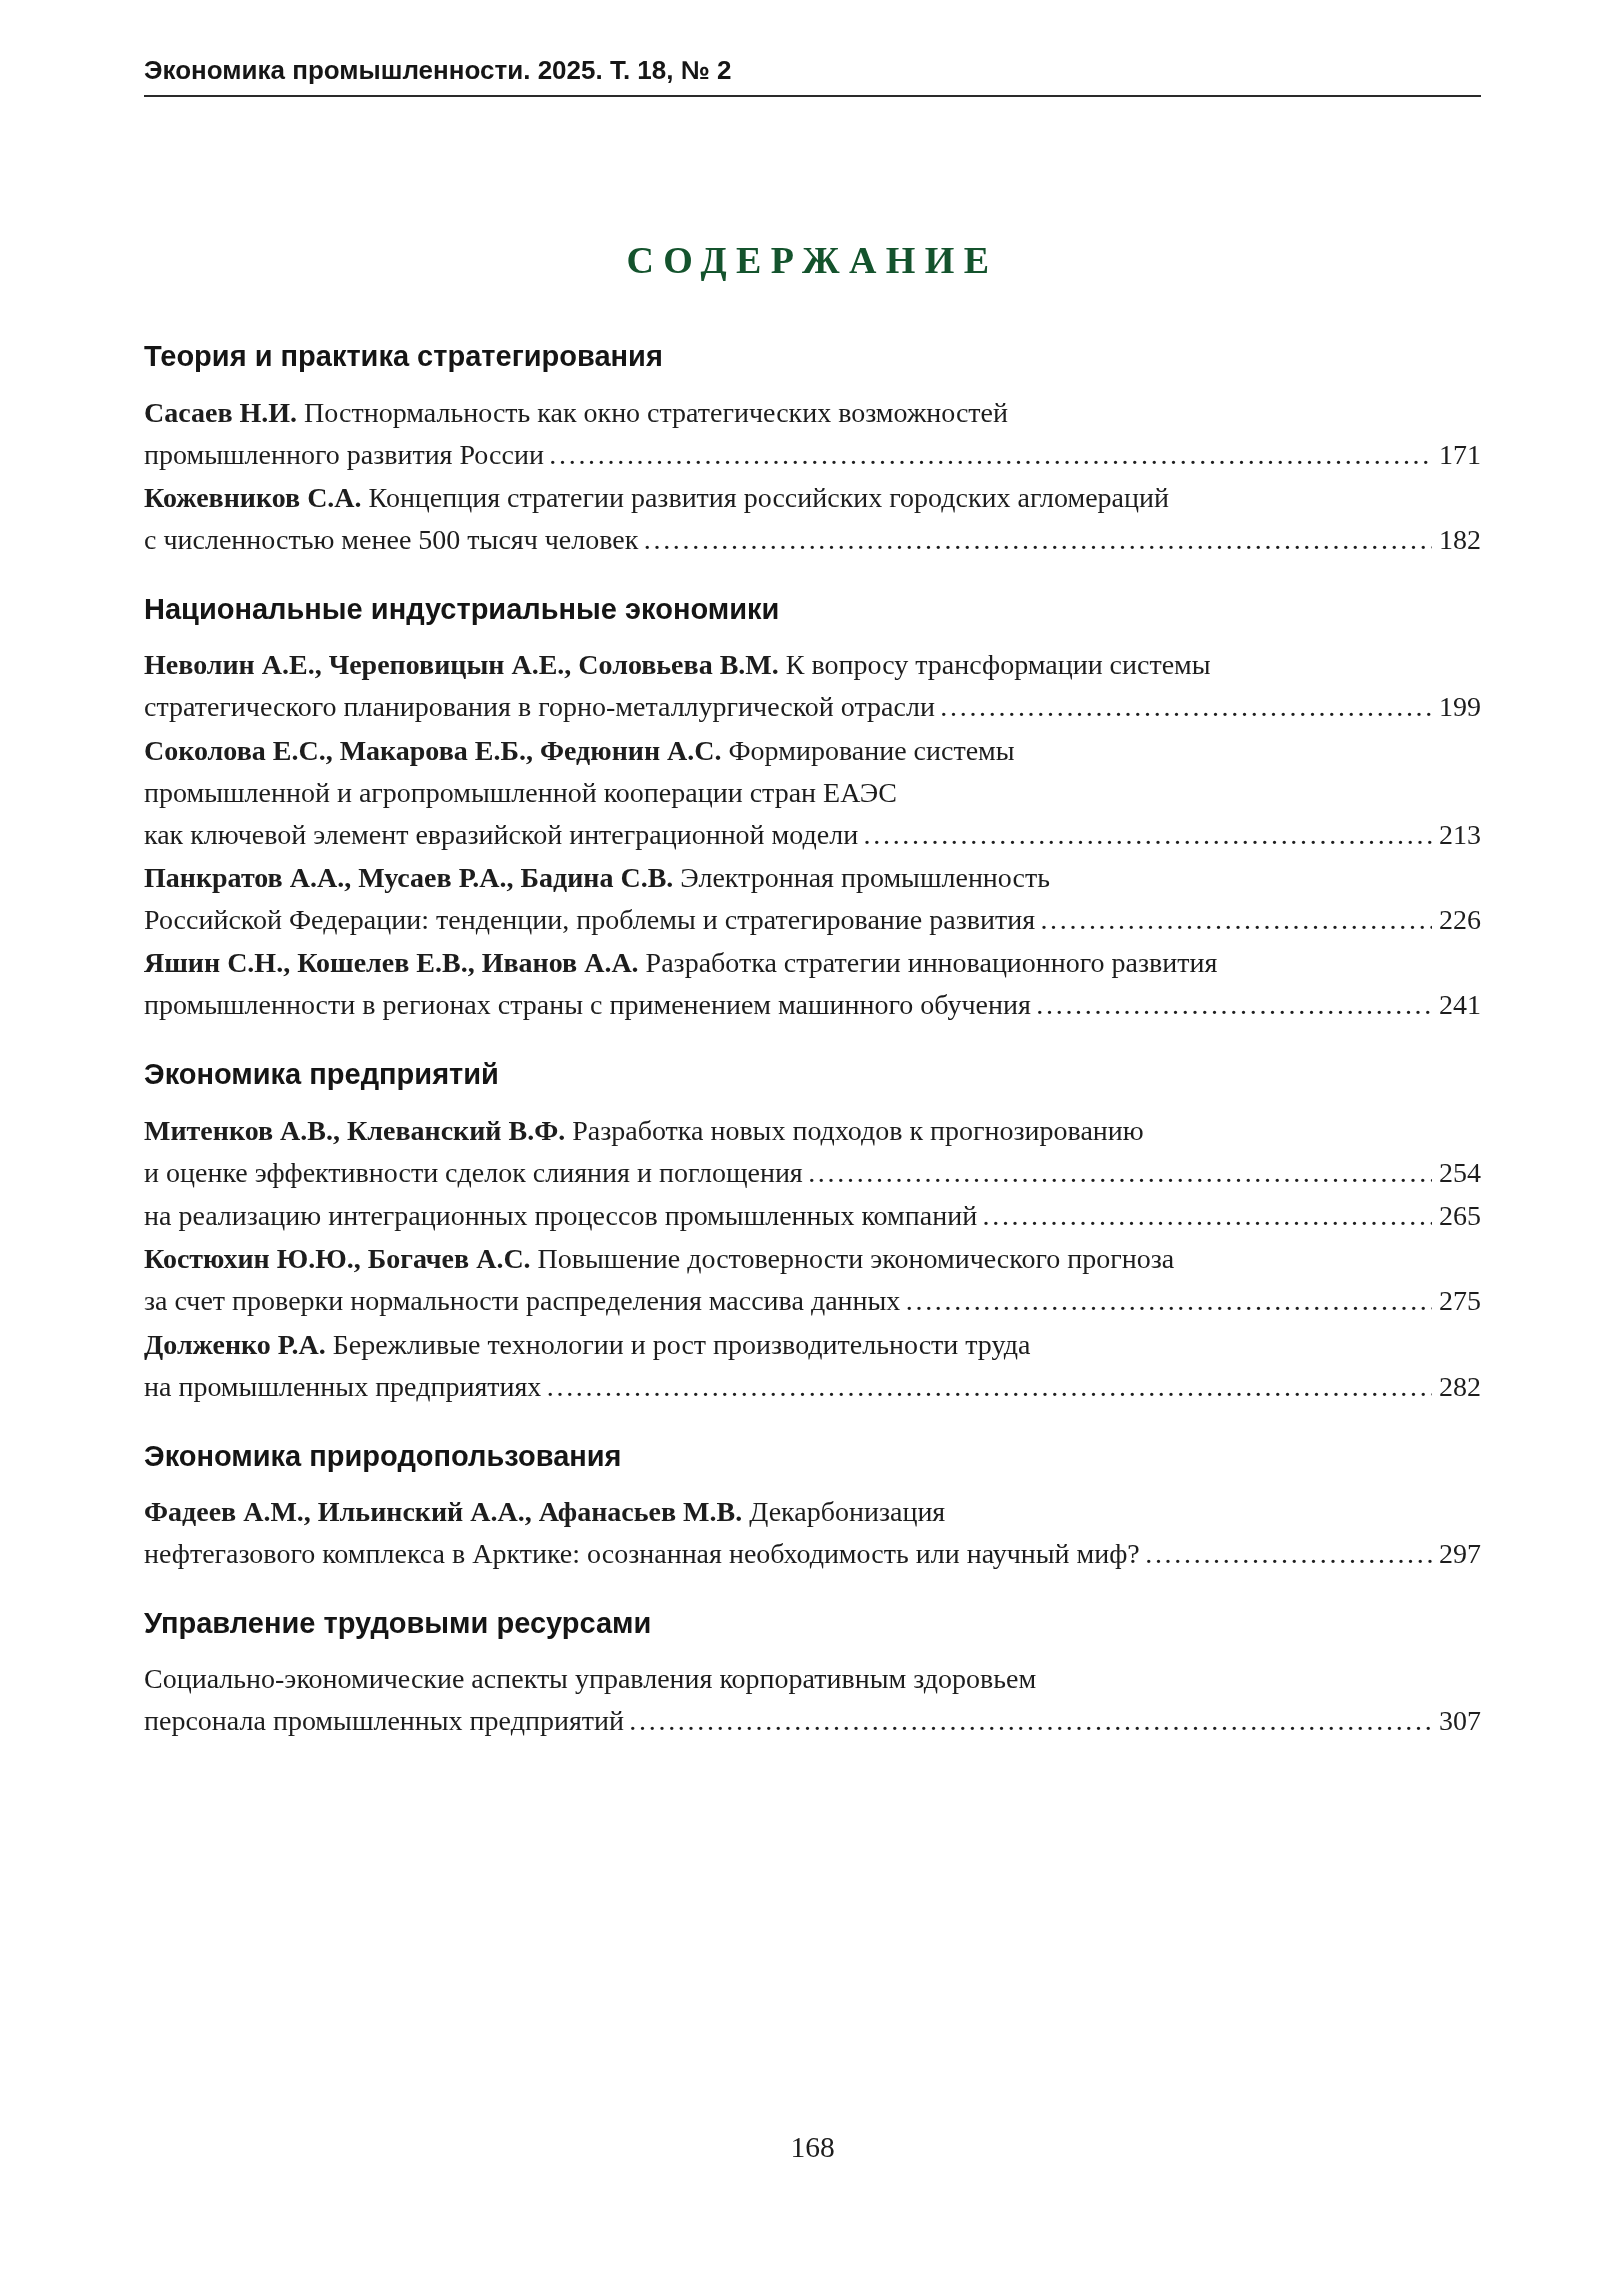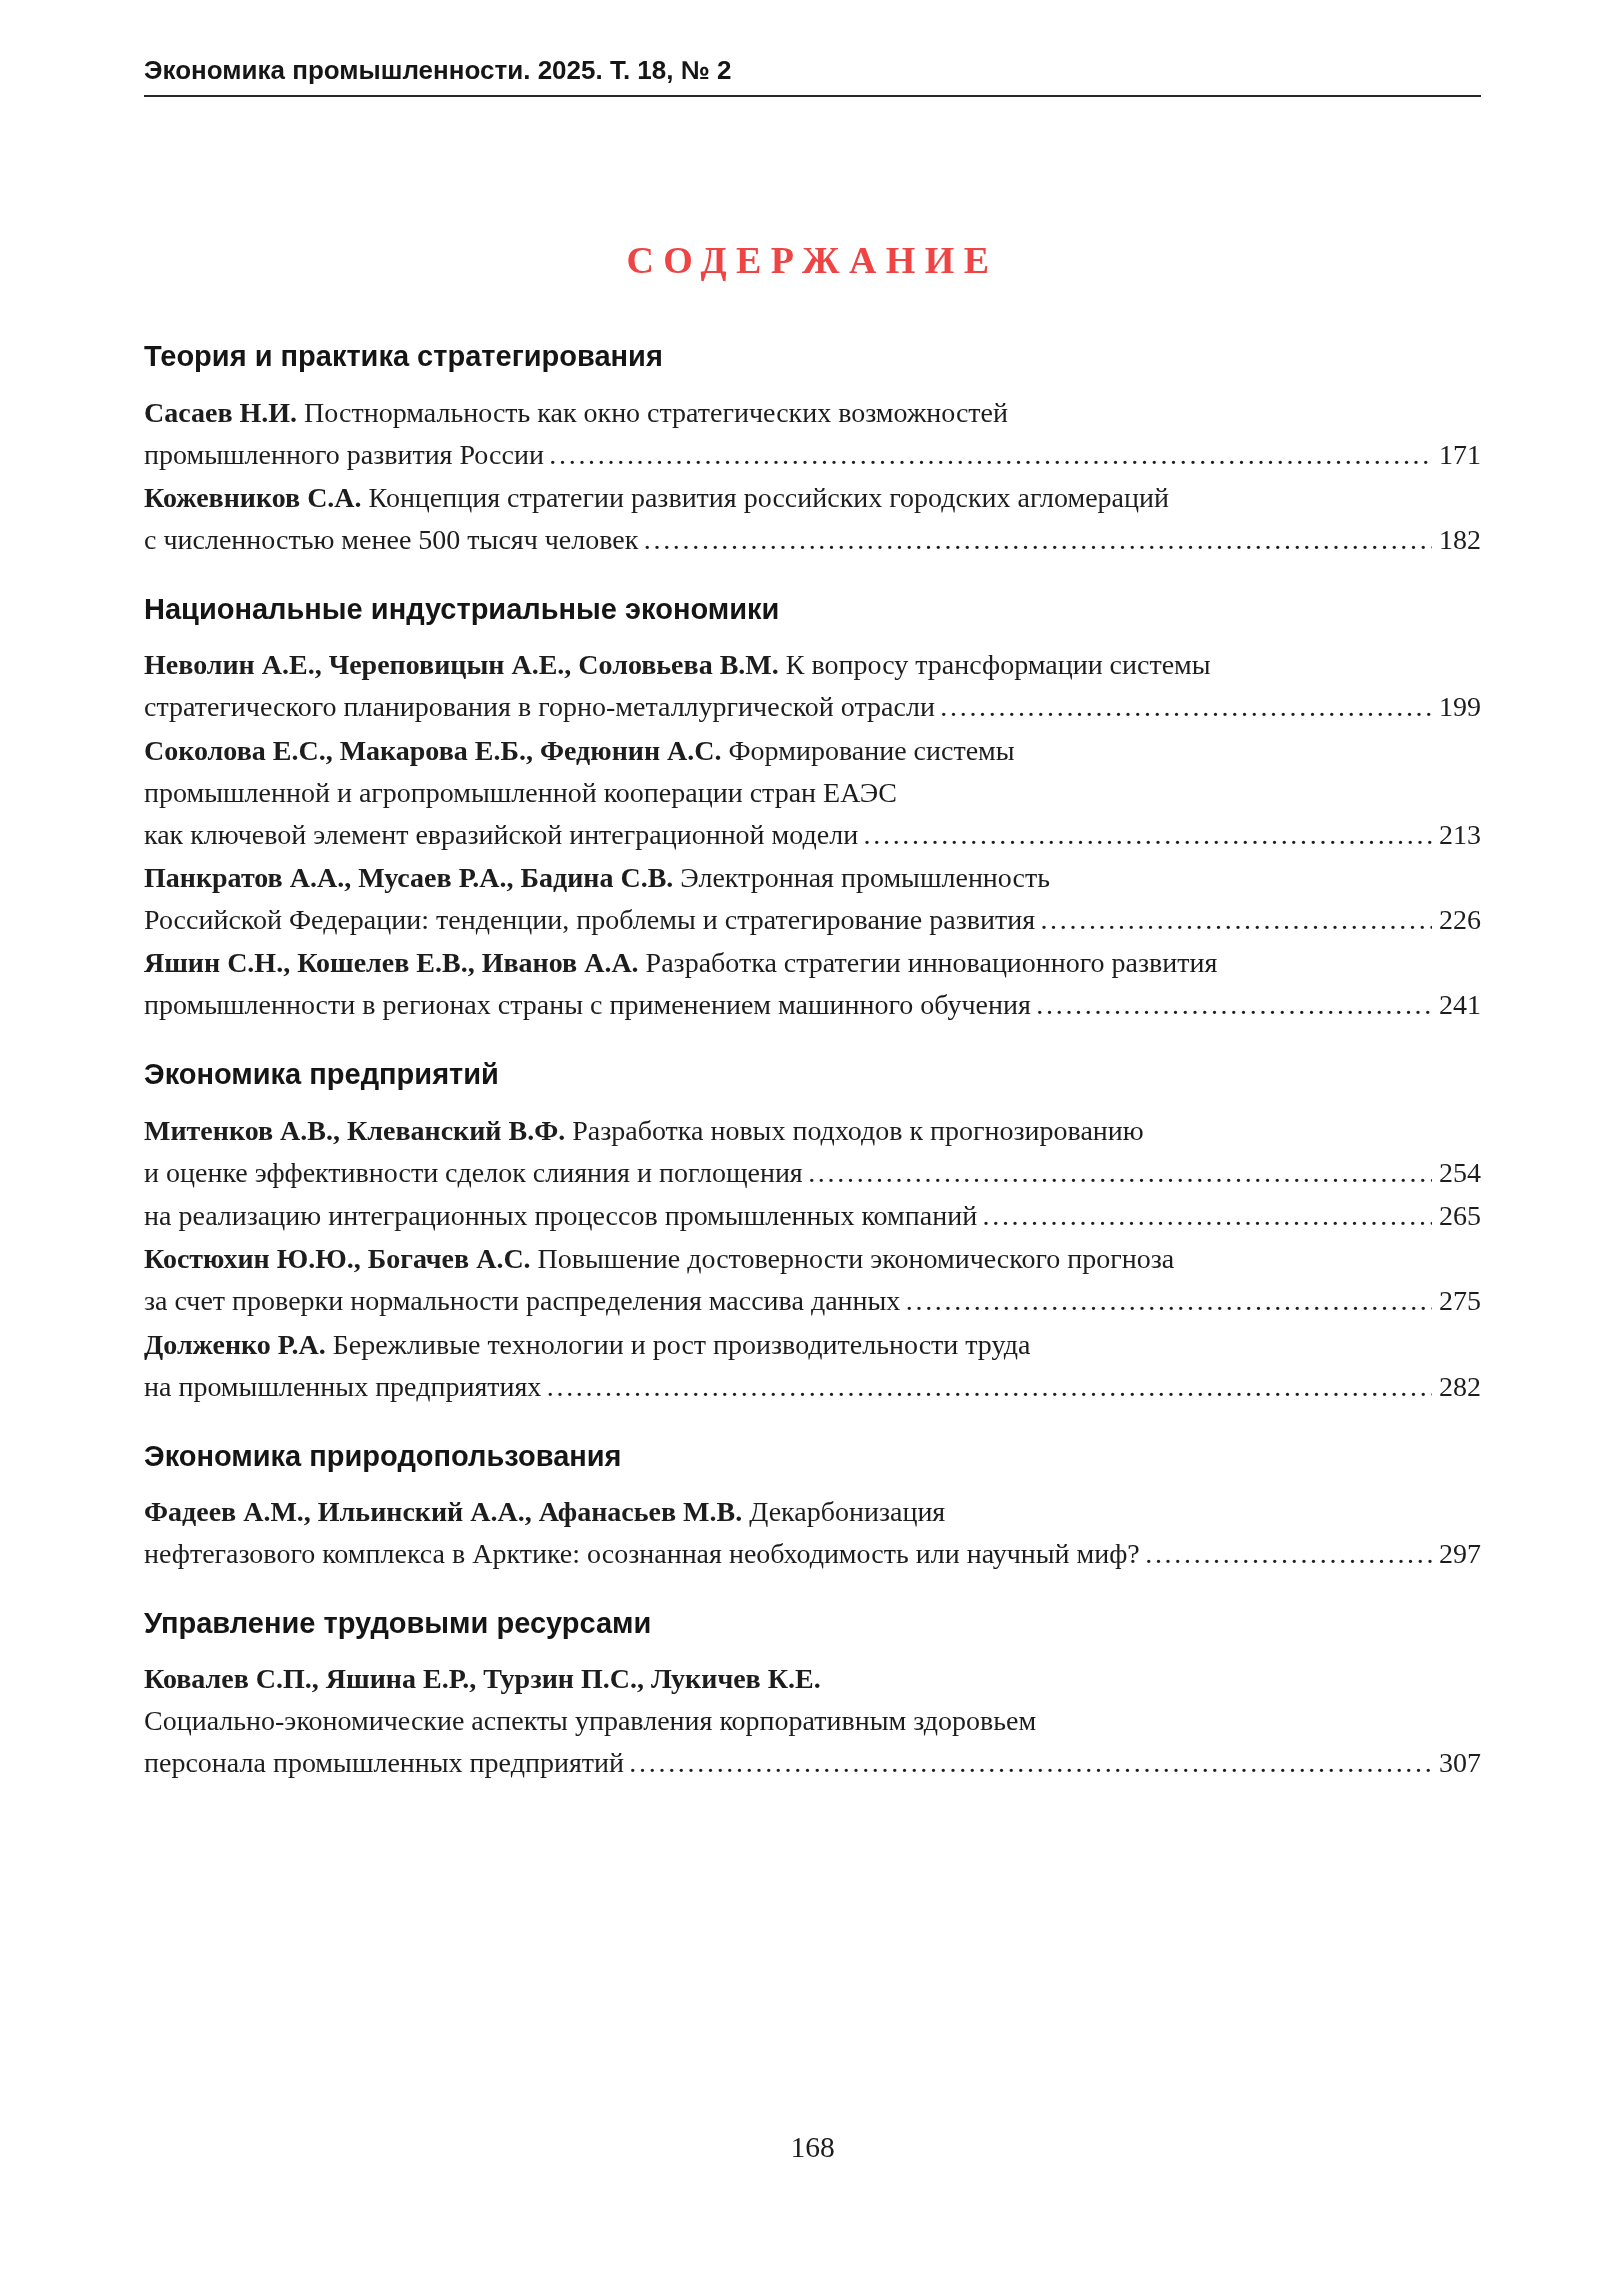--- a/index.html
+++ b/index.html
@@ -33,21 +33,21 @@
     color: #161616;
   }
   .toc-title {
     margin-top: 142px;
     margin-bottom: 58px;
     text-align: center;
     font-weight: 700;
     font-size: 38px;
     line-height: 42px;
     letter-spacing: 9.4px;
-    color: #ef4444;
+    color: #14532d;
   }
   .section { margin-top: 31px; }
   .section-heading {
     margin: 0 0 17.4px 0;
     text-align: left;
     font-family: "Liberation Sans", "DejaVu Sans", sans-serif;
     font-weight: 700;
     font-size: 29px;
     line-height: 35px;
     color: #151515;
@@ -203,21 +203,20 @@
           <span class="dots"></span>
           <span class="pageno">297</span>
         </div>
     </div>
   </div>
 
   <div class="section">
     <div class="section-heading">Управление трудовыми ресурсами</div>
 
     <div class="entry">
-      <div class="line"><span class="authors">Ковалев С.П., Яшина Е.Р., Турзин П.С., Лукичев К.Е.</span></div>
       <div class="line"><span class="t">Социально-экономические аспекты управления корпоративным здоровьем</span></div>
       <div class="line last">
           <span class="t">персонала промышленных предприятий</span>
           <span class="dots"></span>
           <span class="pageno">307</span>
         </div>
     </div>
   </div>
 
 </div>

